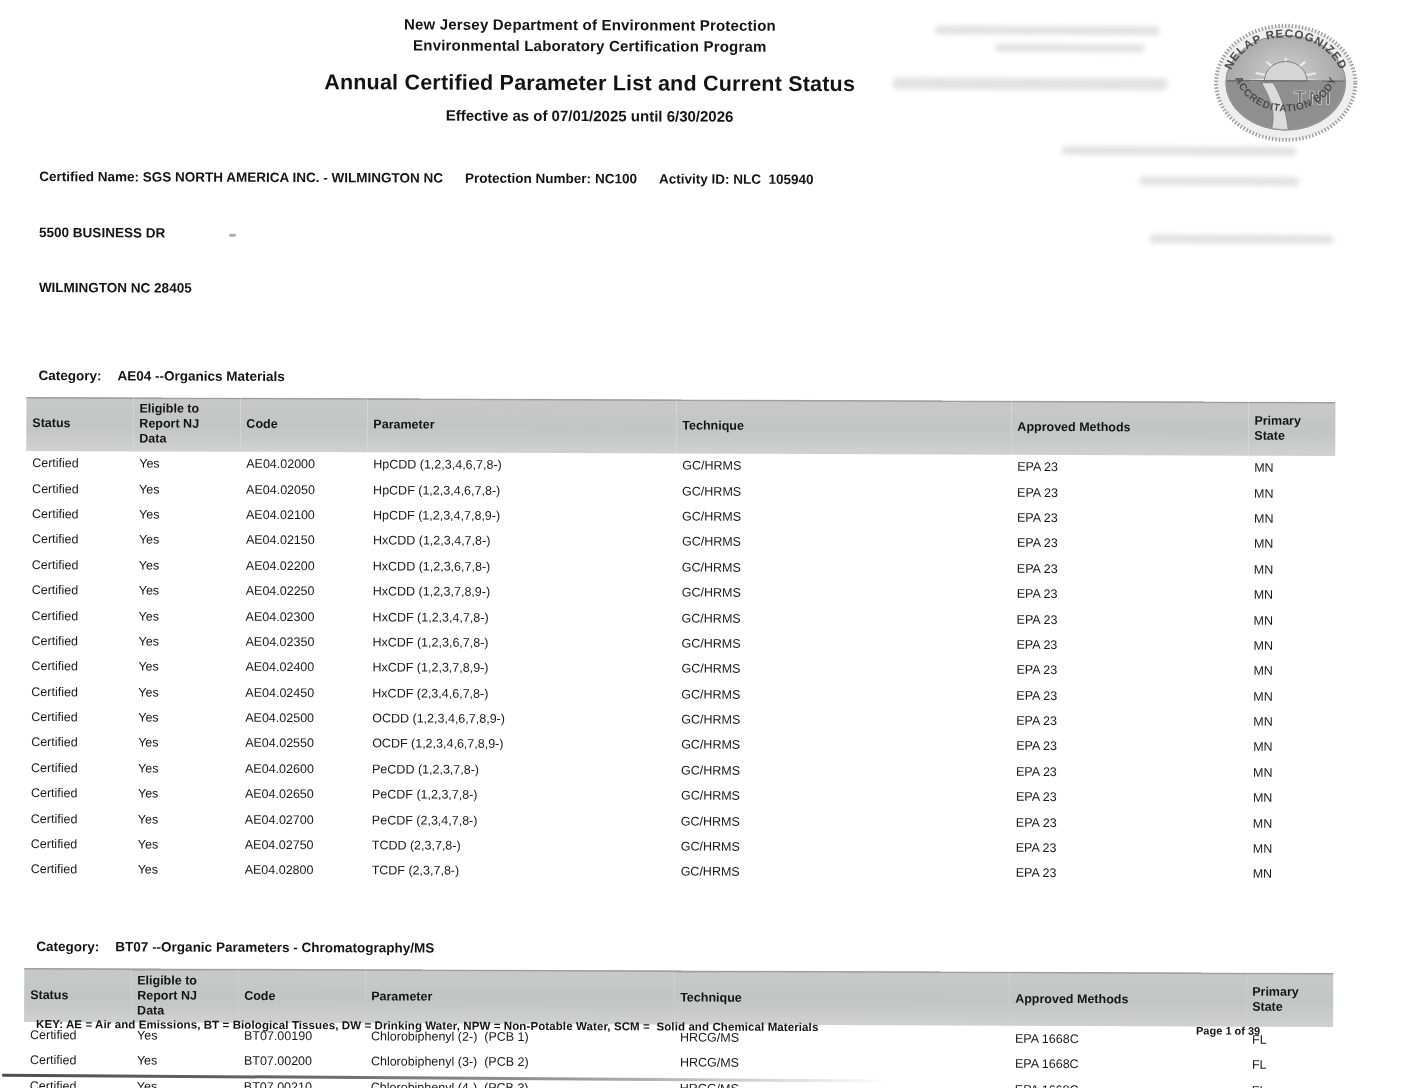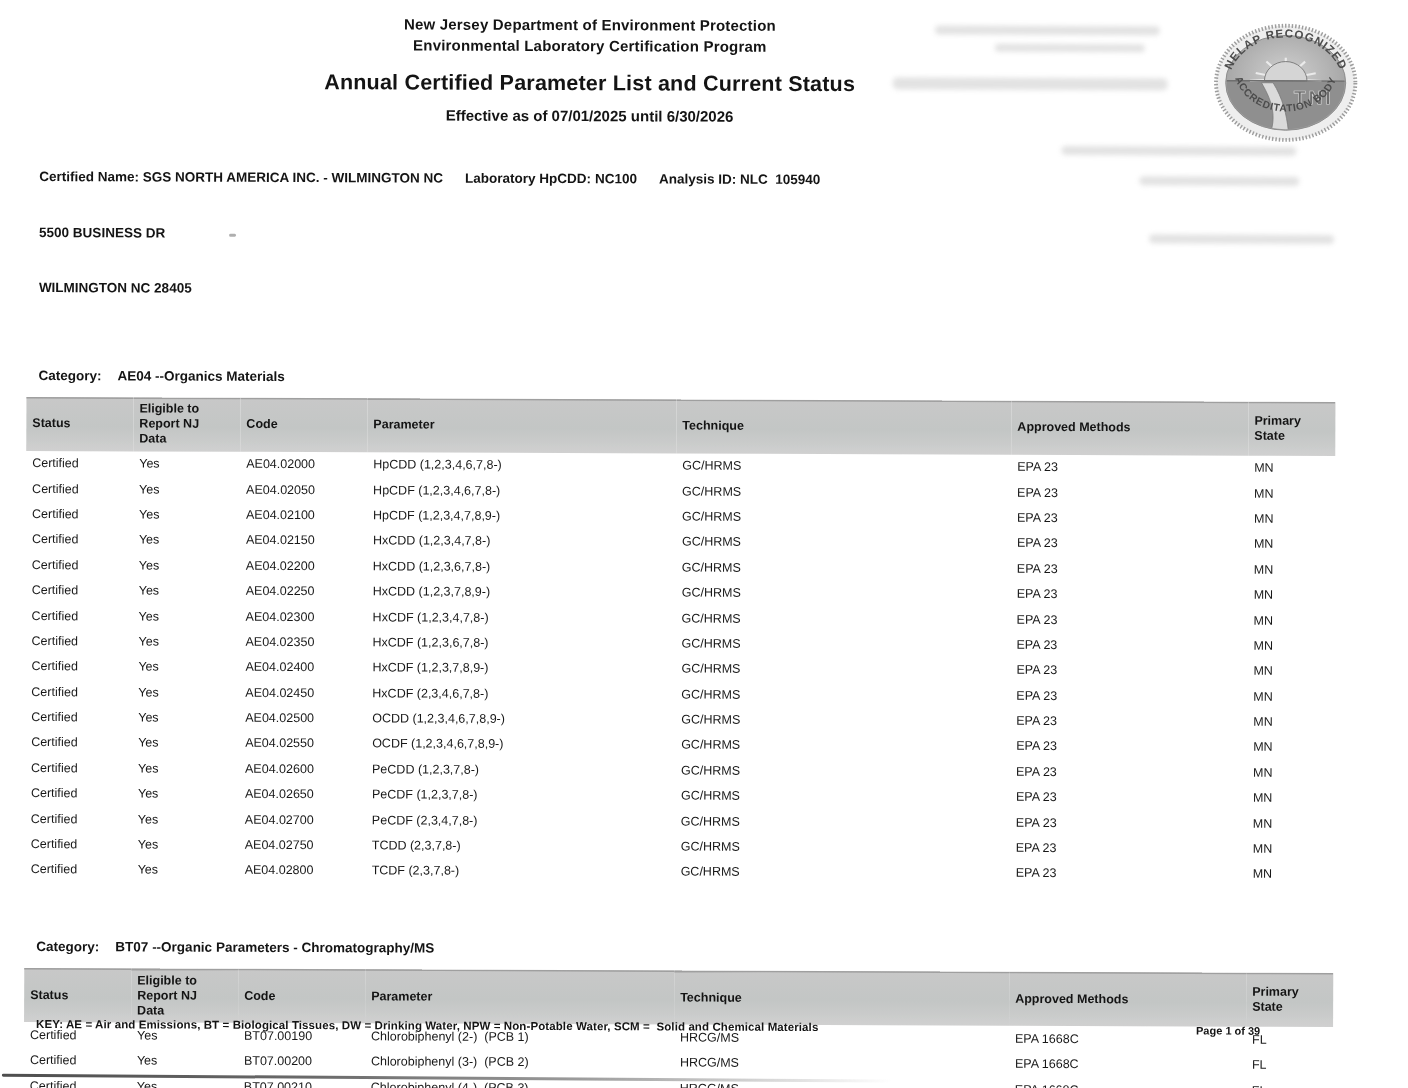--- a/index.html
+++ b/index.html
@@ -123,21 +123,21 @@
     <text font-family="Liberation Sans, DejaVu Sans, sans-serif" font-size="12" font-weight="bold" fill="#4d4d4d" letter-spacing="1">
       <textPath href="#arcTop" startOffset="50%" text-anchor="middle">NELAP RECOGNIZED</textPath>
     </text>
     <text x="104" y="84" text-anchor="middle" font-family="Liberation Sans, DejaVu Sans, sans-serif" font-size="20" font-weight="bold" fill="#6e6e6e" stroke="#dcdcdc" stroke-width="0.6" letter-spacing="3">TNI</text>
     <text font-family="Liberation Sans, DejaVu Sans, sans-serif" font-size="10.5" font-weight="bold" fill="#4d4d4d" letter-spacing="0.8">
       <textPath href="#arcBot" startOffset="50%" text-anchor="middle">ACCREDITATION BODY</textPath>
     </text>
   </svg>
 
   <div class="labinfo">
-    <div><span>Certified Name:</span> <span>SGS NORTH AMERICA INC. - WILMINGTON NC</span><span class="gap"></span><span>Laboratory HpCDD:</span> <span>NC100</span><span class="gap"></span><span>Analysis ID:</span> <span>NLC  105940</span></div>
+    <div><span>Certified Name:</span> <span>SGS NORTH AMERICA INC. - WILMINGTON NC</span><span class="gap"></span><span>Protection Number:</span> <span>NC100</span><span class="gap"></span><span>Activity ID:</span> <span>NLC  105940</span></div>
     <div>5500 BUSINESS DR</div>
     <div>WILMINGTON NC 28405</div>
   </div>
 
   <div id="sections">
   <div class="section section-1">
     <div class="category-line">
       <span class="cat-label">Category:</span><span class="cat-value">AE04 --Organics Materials</span>
     </div>
     <table class="params">

